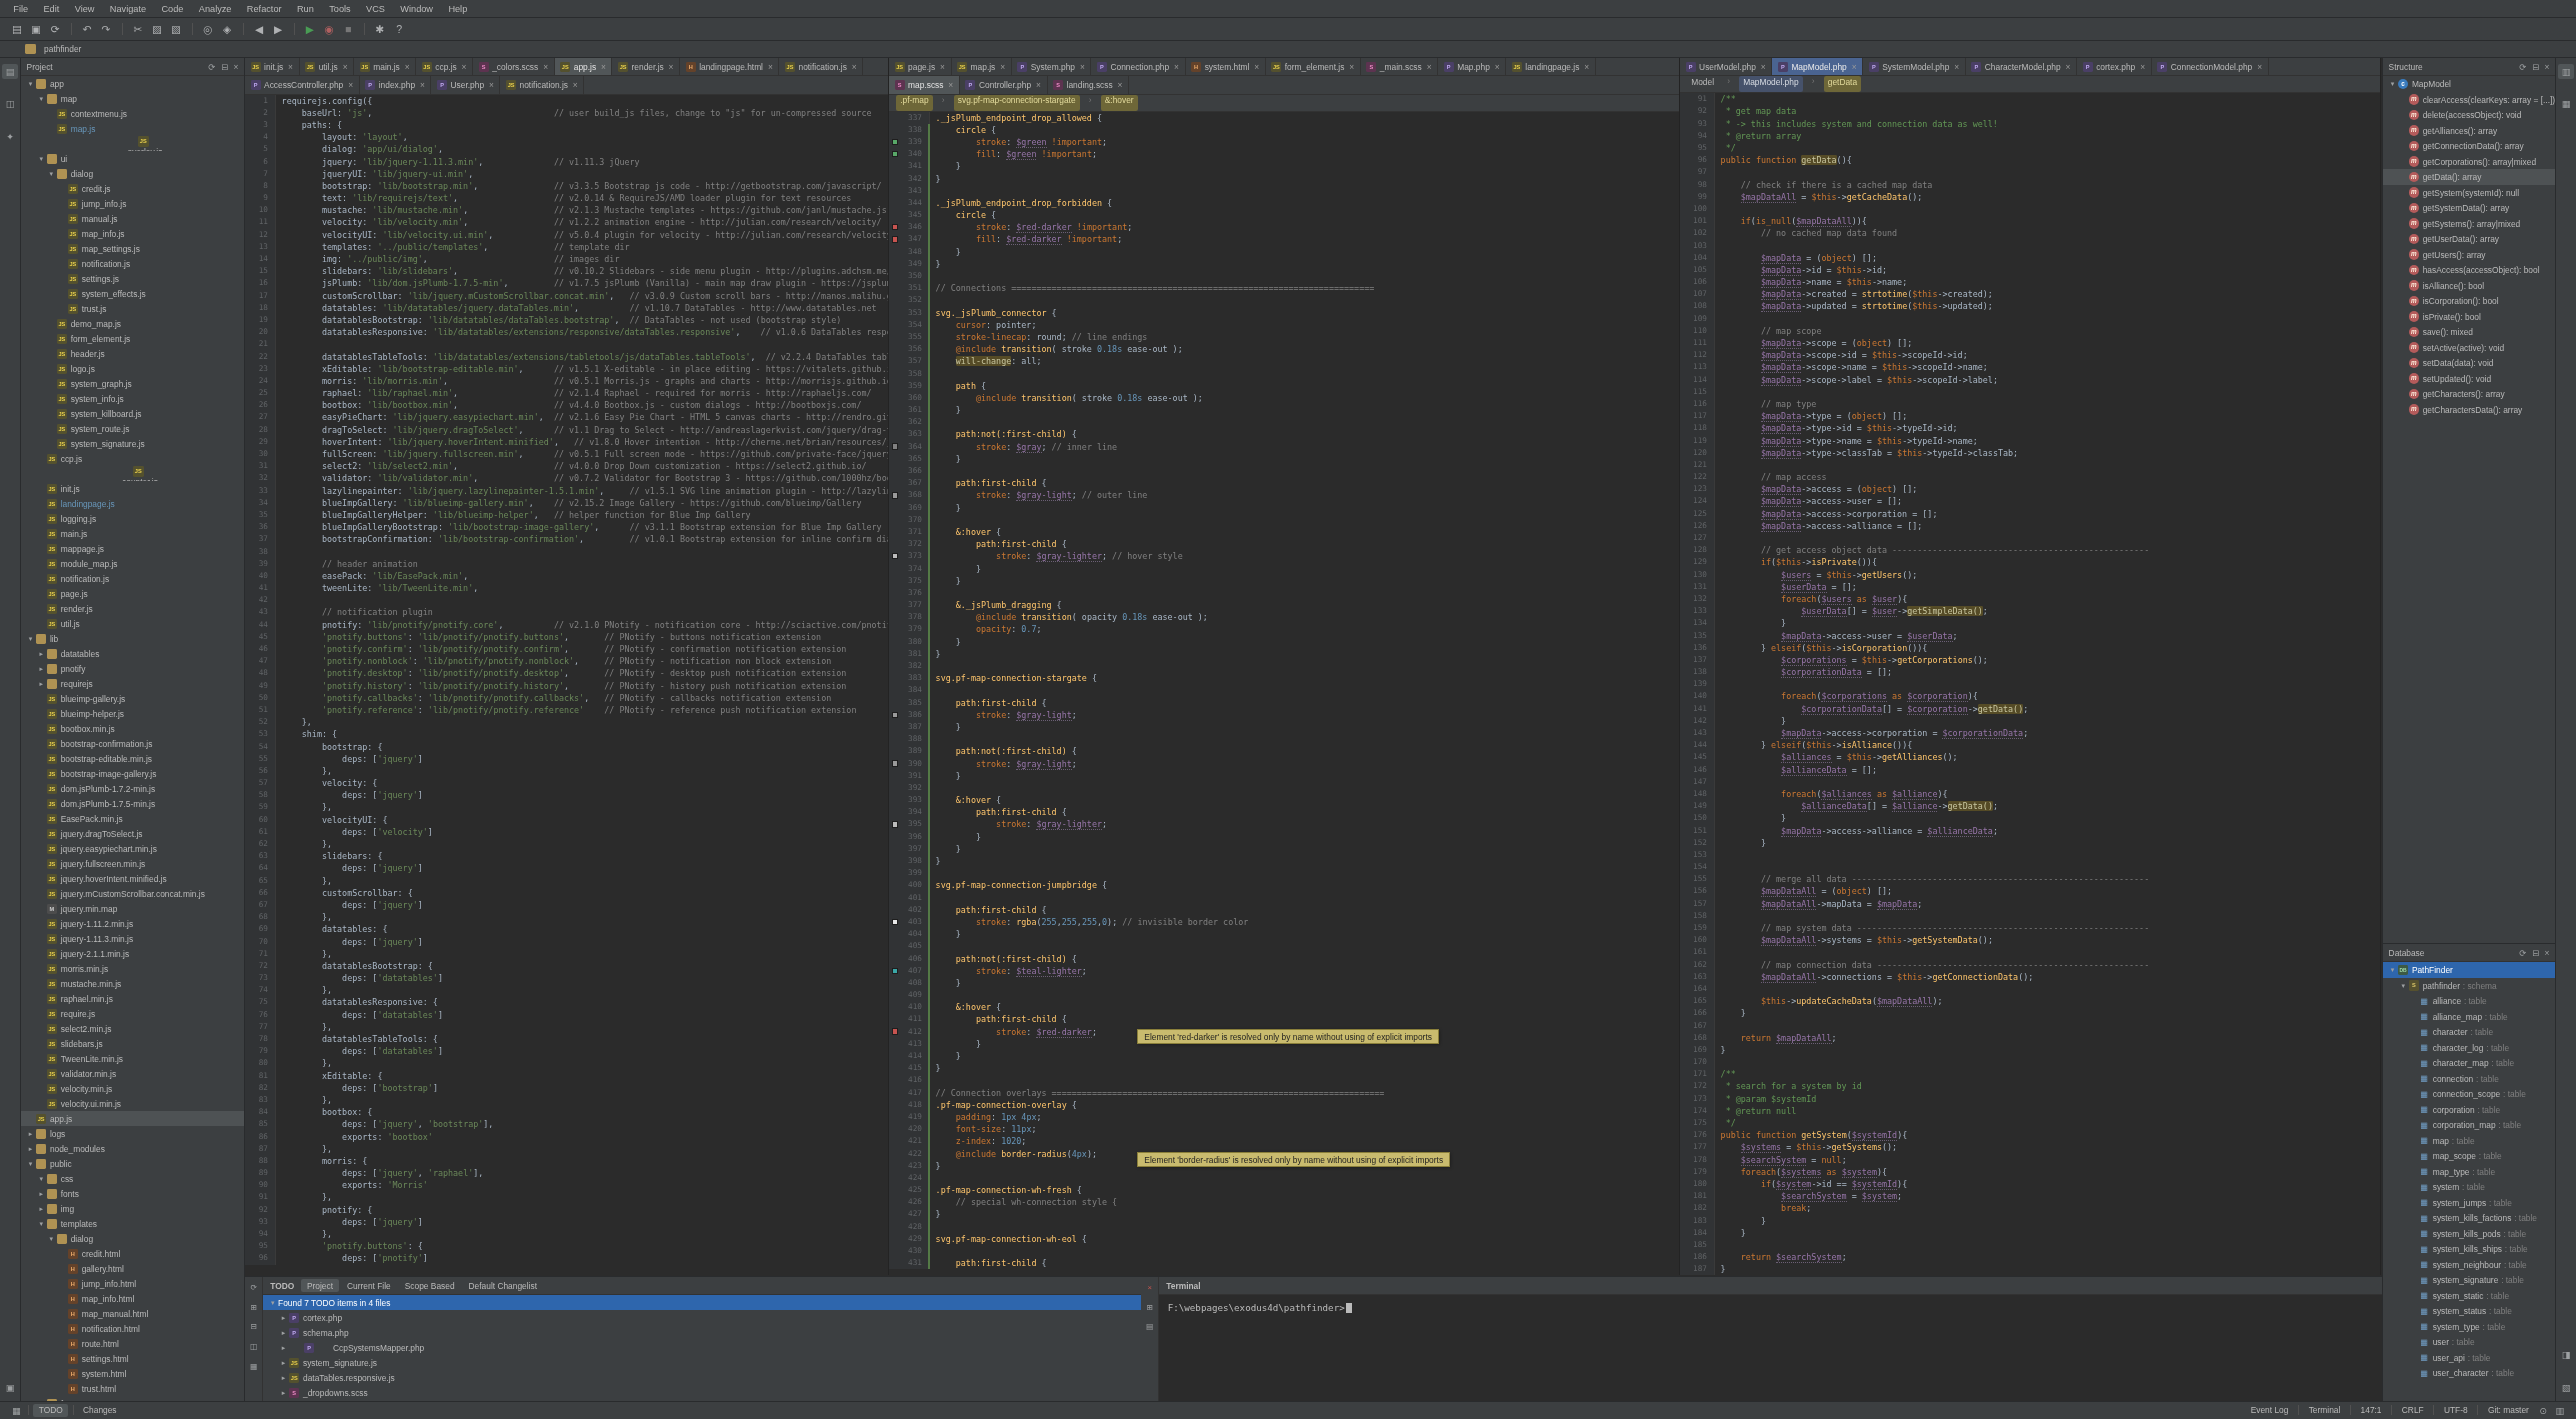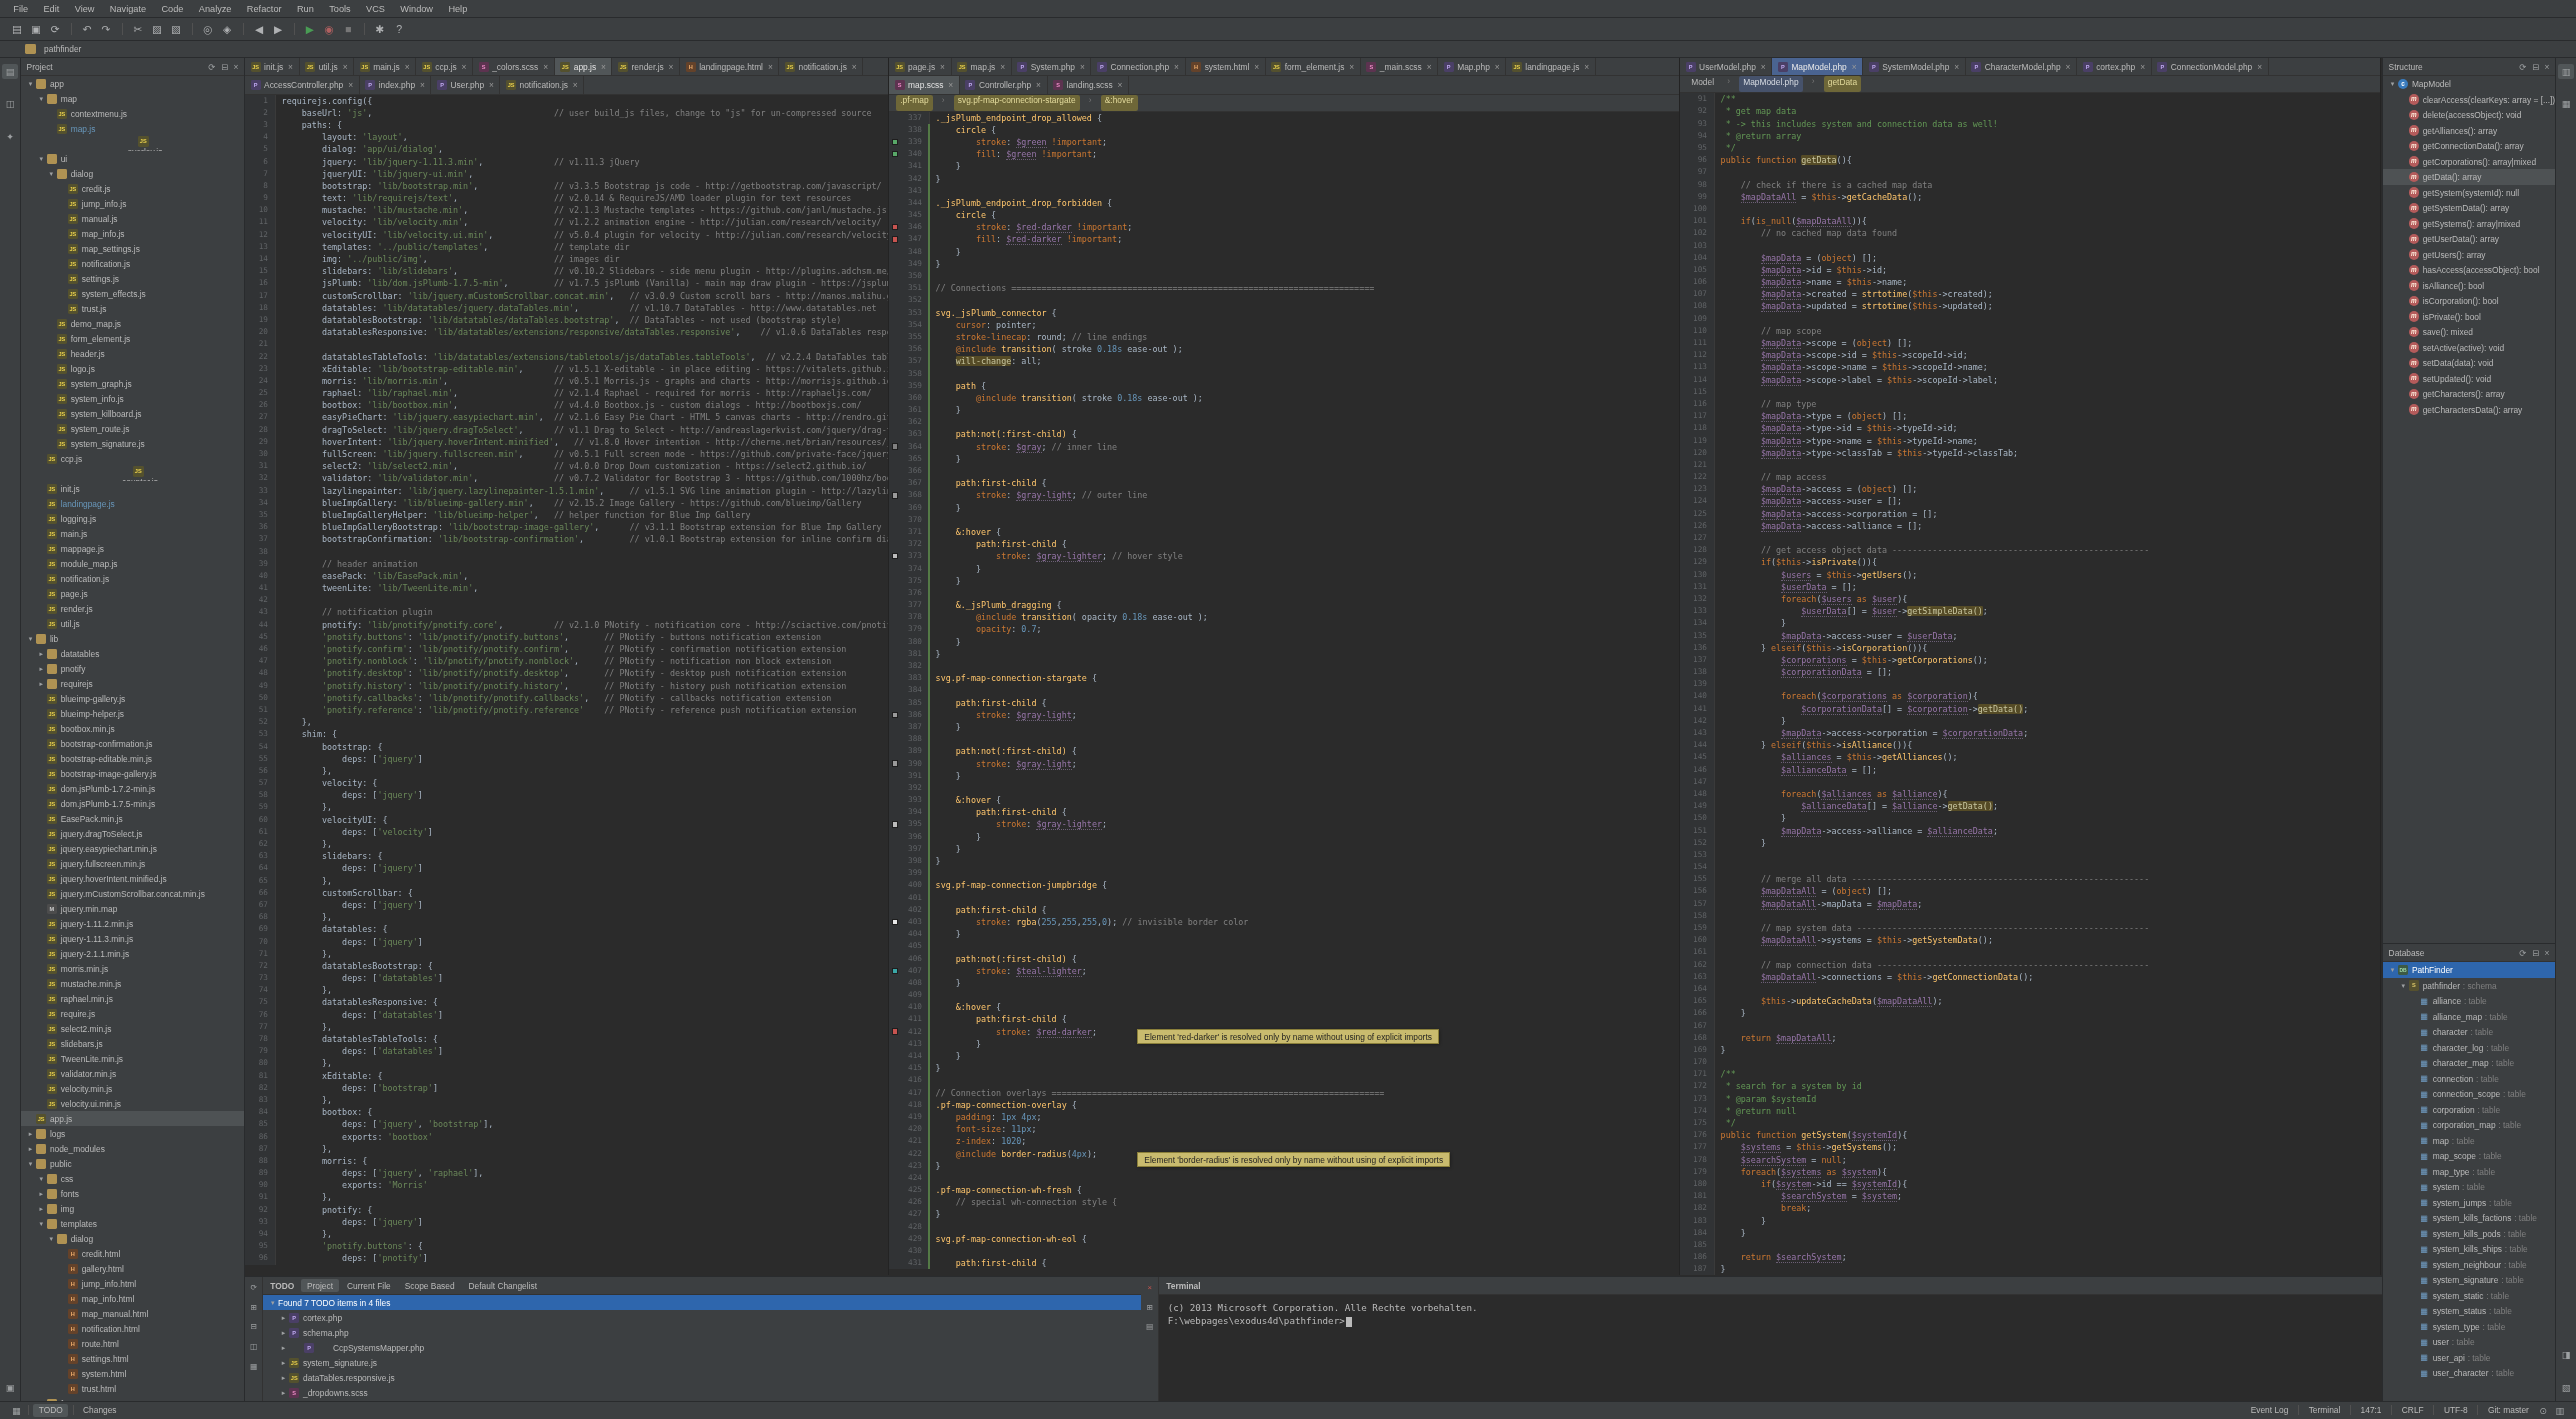--- a/index.html
+++ b/index.html
@@ -1481,21 +1481,20 @@
   <div class="vstrip">
       <div class="stripi" style="color: rgb(199, 84, 80);">×</div>
       <div class="stripi">⊞</div>
       <div class="stripi">▤</div>
     </div>
   <div class="panel-main">
     <div class="bphead">
       <b>Terminal</b>
     </div>
     <div class="term-out">
-        <div class="term-line">(c) 2013 Microsoft Corporation. Alle Rechte vorbehalten.</div>
         <div class="term-line"></div>
         <div class="term-line">F:\webpages\exodus4d\pathfinder&gt;<span class="cursor"></span></div>
       </div>
   </div>
 </div>
 
 <div id="statusbar">
   <div class="sb-left">
       <span class="sb-glyph">▦</span>
       <span class="sb-sep"></span>

